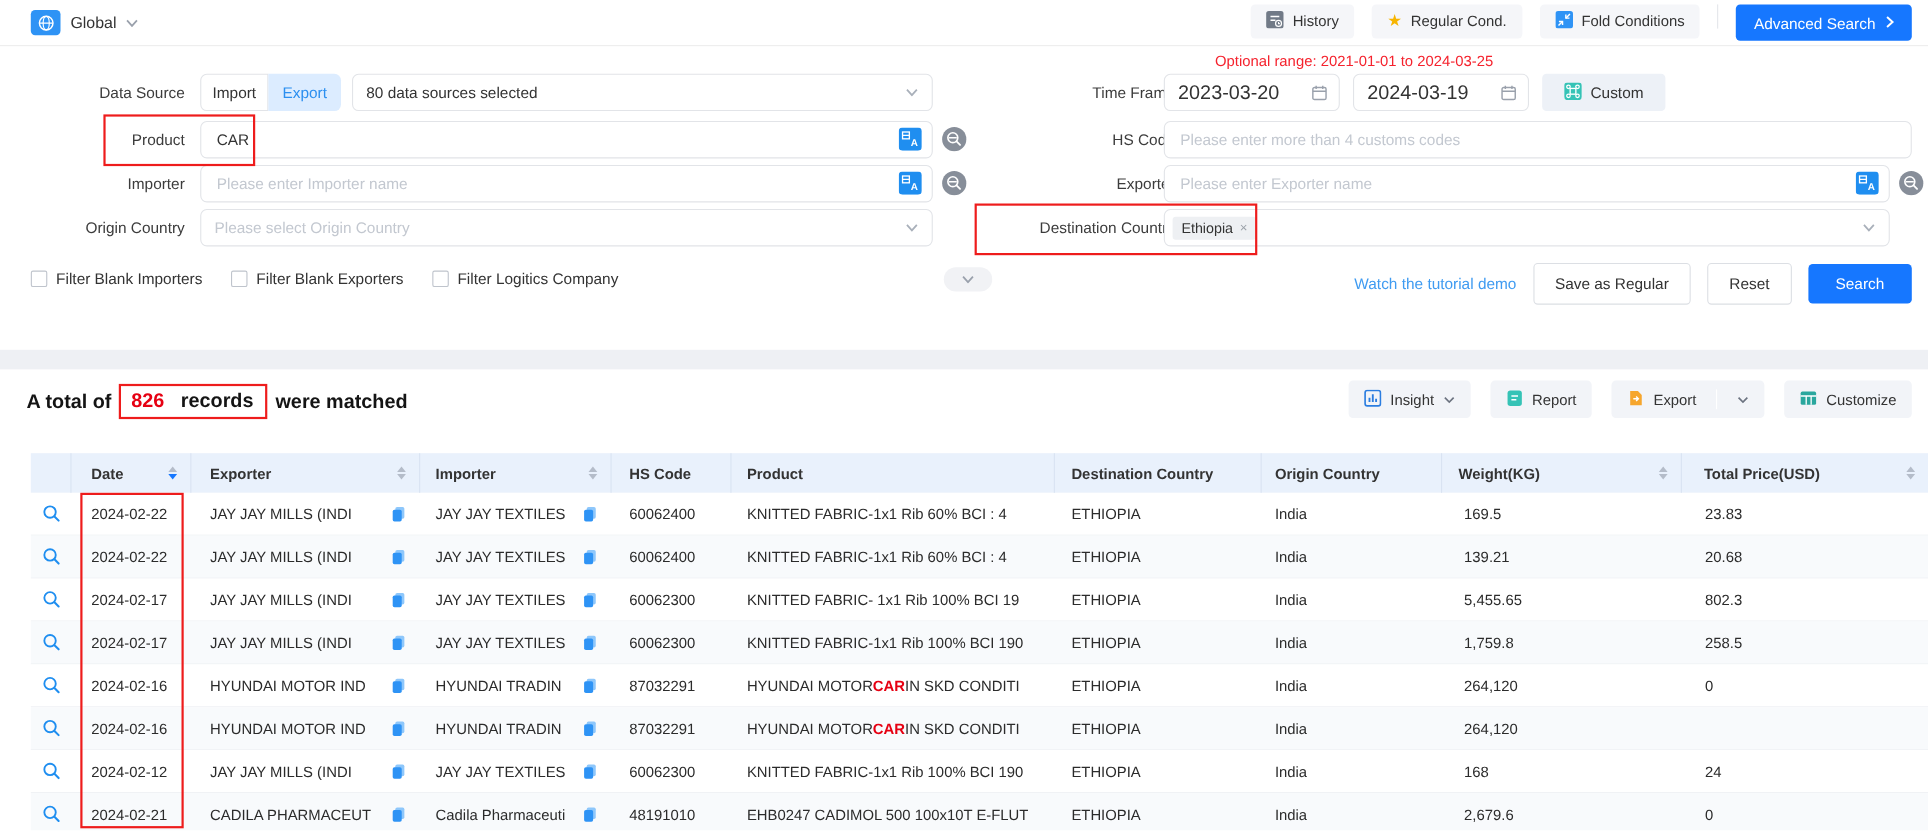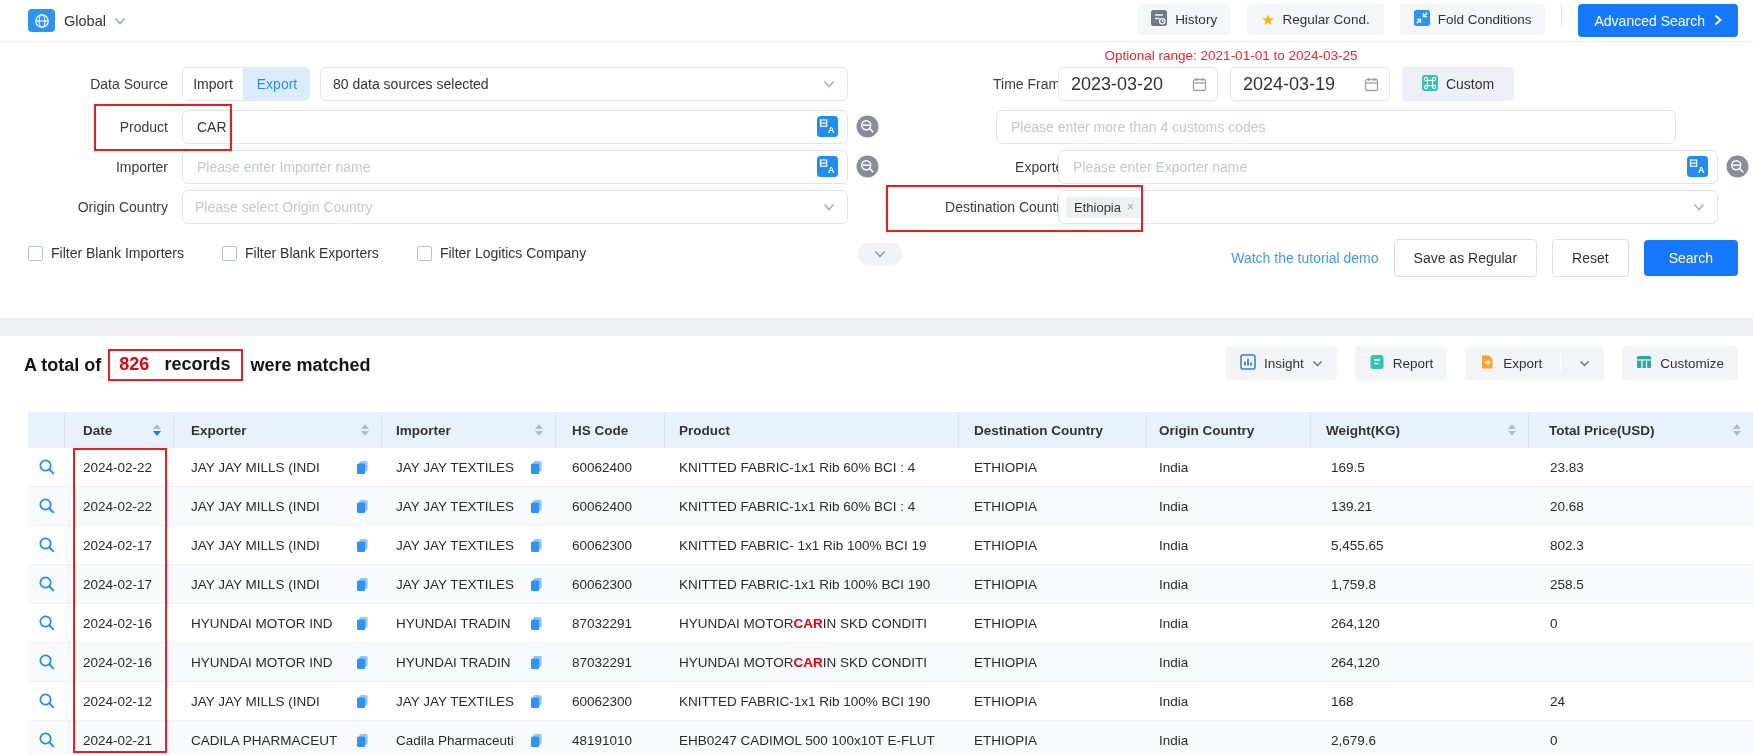--- a/index.html
+++ b/index.html
@@ -43,21 +43,21 @@
   .optional-range{position:absolute;top:5px;left:1046px;width:370px;text-align:center;
       font-size:13.5px;color:#f5222d;}
   .datebox{position:absolute;height:34px;border:1px solid #e2e4e8;border-radius:6px;box-sizing:border-box;
       display:flex;align-items:center;padding:0 10px 0 12px;font-size:18px;color:#333;background:#fff;}
   .datebox .cal{margin-left:auto;display:flex;}
   .btn-custom{position:absolute;left:1402px;width:112px;height:34px;background:#edf1f7;border-radius:4px;
       display:flex;align-items:center;justify-content:center;gap:8px;font-size:14px;color:#333;cursor:pointer;}
   .tag{background:#eef0f3;border-radius:3px;padding:3px 8px;font-size:13px;color:#333;
       display:inline-flex;align-items:center;gap:6px;}
   .tag .x{color:#9aa0a8;font-size:12px;cursor:pointer;}
-  .chk-row{position:absolute;left:28px;top:202px;display:flex;gap:38px;align-items:center;}
+  .chk-row{position:absolute;left:28px;top:202px;display:flex;gap:26px;align-items:center;}
   .chk{display:flex;align-items:center;gap:8px;font-size:14px;color:#333;cursor:pointer;}
   .cb{width:15px;height:15px;border:1px solid #bfc4cc;border-radius:2px;background:#fff;box-sizing:border-box;}
   .pill{position:absolute;left:858px;top:200px;width:44px;height:22px;border-radius:11px;background:#f1f2f5;
       display:flex;align-items:center;justify-content:center;cursor:pointer;}
   .form-actions{position:absolute;right:15px;top:196px;display:flex;align-items:center;gap:15px;}
   .link{color:#3f9bf1;font-size:14px;cursor:pointer;}
   .btn-plain{height:36px;border:1px solid #dcdfe4;border-radius:4px;background:#fff;font-size:14px;color:#333;
       display:inline-flex;align-items:center;padding:0 19px;cursor:pointer;}
   .btn-search{height:36px;background:#1677ff;border-radius:4px;color:#fff;font-size:14px;
       display:inline-flex;align-items:center;padding:0 25px;cursor:pointer;}
@@ -212,21 +212,21 @@
           <line x1="3.5" y1="7.1" x2="9.7" y2="7.1" stroke="#fff" stroke-width="1.2"></line>
           <text x="11" y="17" font-size="9" font-weight="bold" fill="#fff">A</text>
         </svg></span>
     <span class="exclude-ic" style="left:856px;top:72px;"><svg width="23" height="23" viewBox="0 0 23 23">
           <circle cx="11.5" cy="11.5" r="11" fill="#878e99"></circle>
           <circle cx="10.2" cy="10.2" r="4.5" fill="none" stroke="#fff" stroke-width="1.5"></circle>
           <line x1="6.6" y1="10.2" x2="13.8" y2="10.2" stroke="#fff" stroke-width="1.5"></line>
           <line x1="13.6" y1="13.6" x2="16.8" y2="16.8" stroke="#fff" stroke-width="1.6" stroke-linecap="round"></line>
         </svg></span>
     <div class="lbl lbl-r r2">HS Code</div>
-    <div class="ctl r2 inputbox" style="left:996px;width:680px;">
+    <div class="ctl r2 inputbox" style="left:1058px;width:680px;">
       <input placeholder="Please enter more than 4 customs codes" style="">
     </div>
 
     <div class="lbl lbl-l r3">Importer</div>
     <div class="ctl ctl-l r3 inputbox" style="padding-right:42px;">
       <input placeholder="Please enter Importer name" style="">
     </div>
     <span class="translate-ic" style="left:817px;top:113px;"><svg width="21" height="21" viewBox="0 0 21 21">
           <rect width="21" height="21" rx="3.5" fill="#1f8ef0"></rect>
           <rect x="3.5" y="4" width="6.2" height="6.2" fill="none" stroke="#fff" stroke-width="1.2"></rect>

